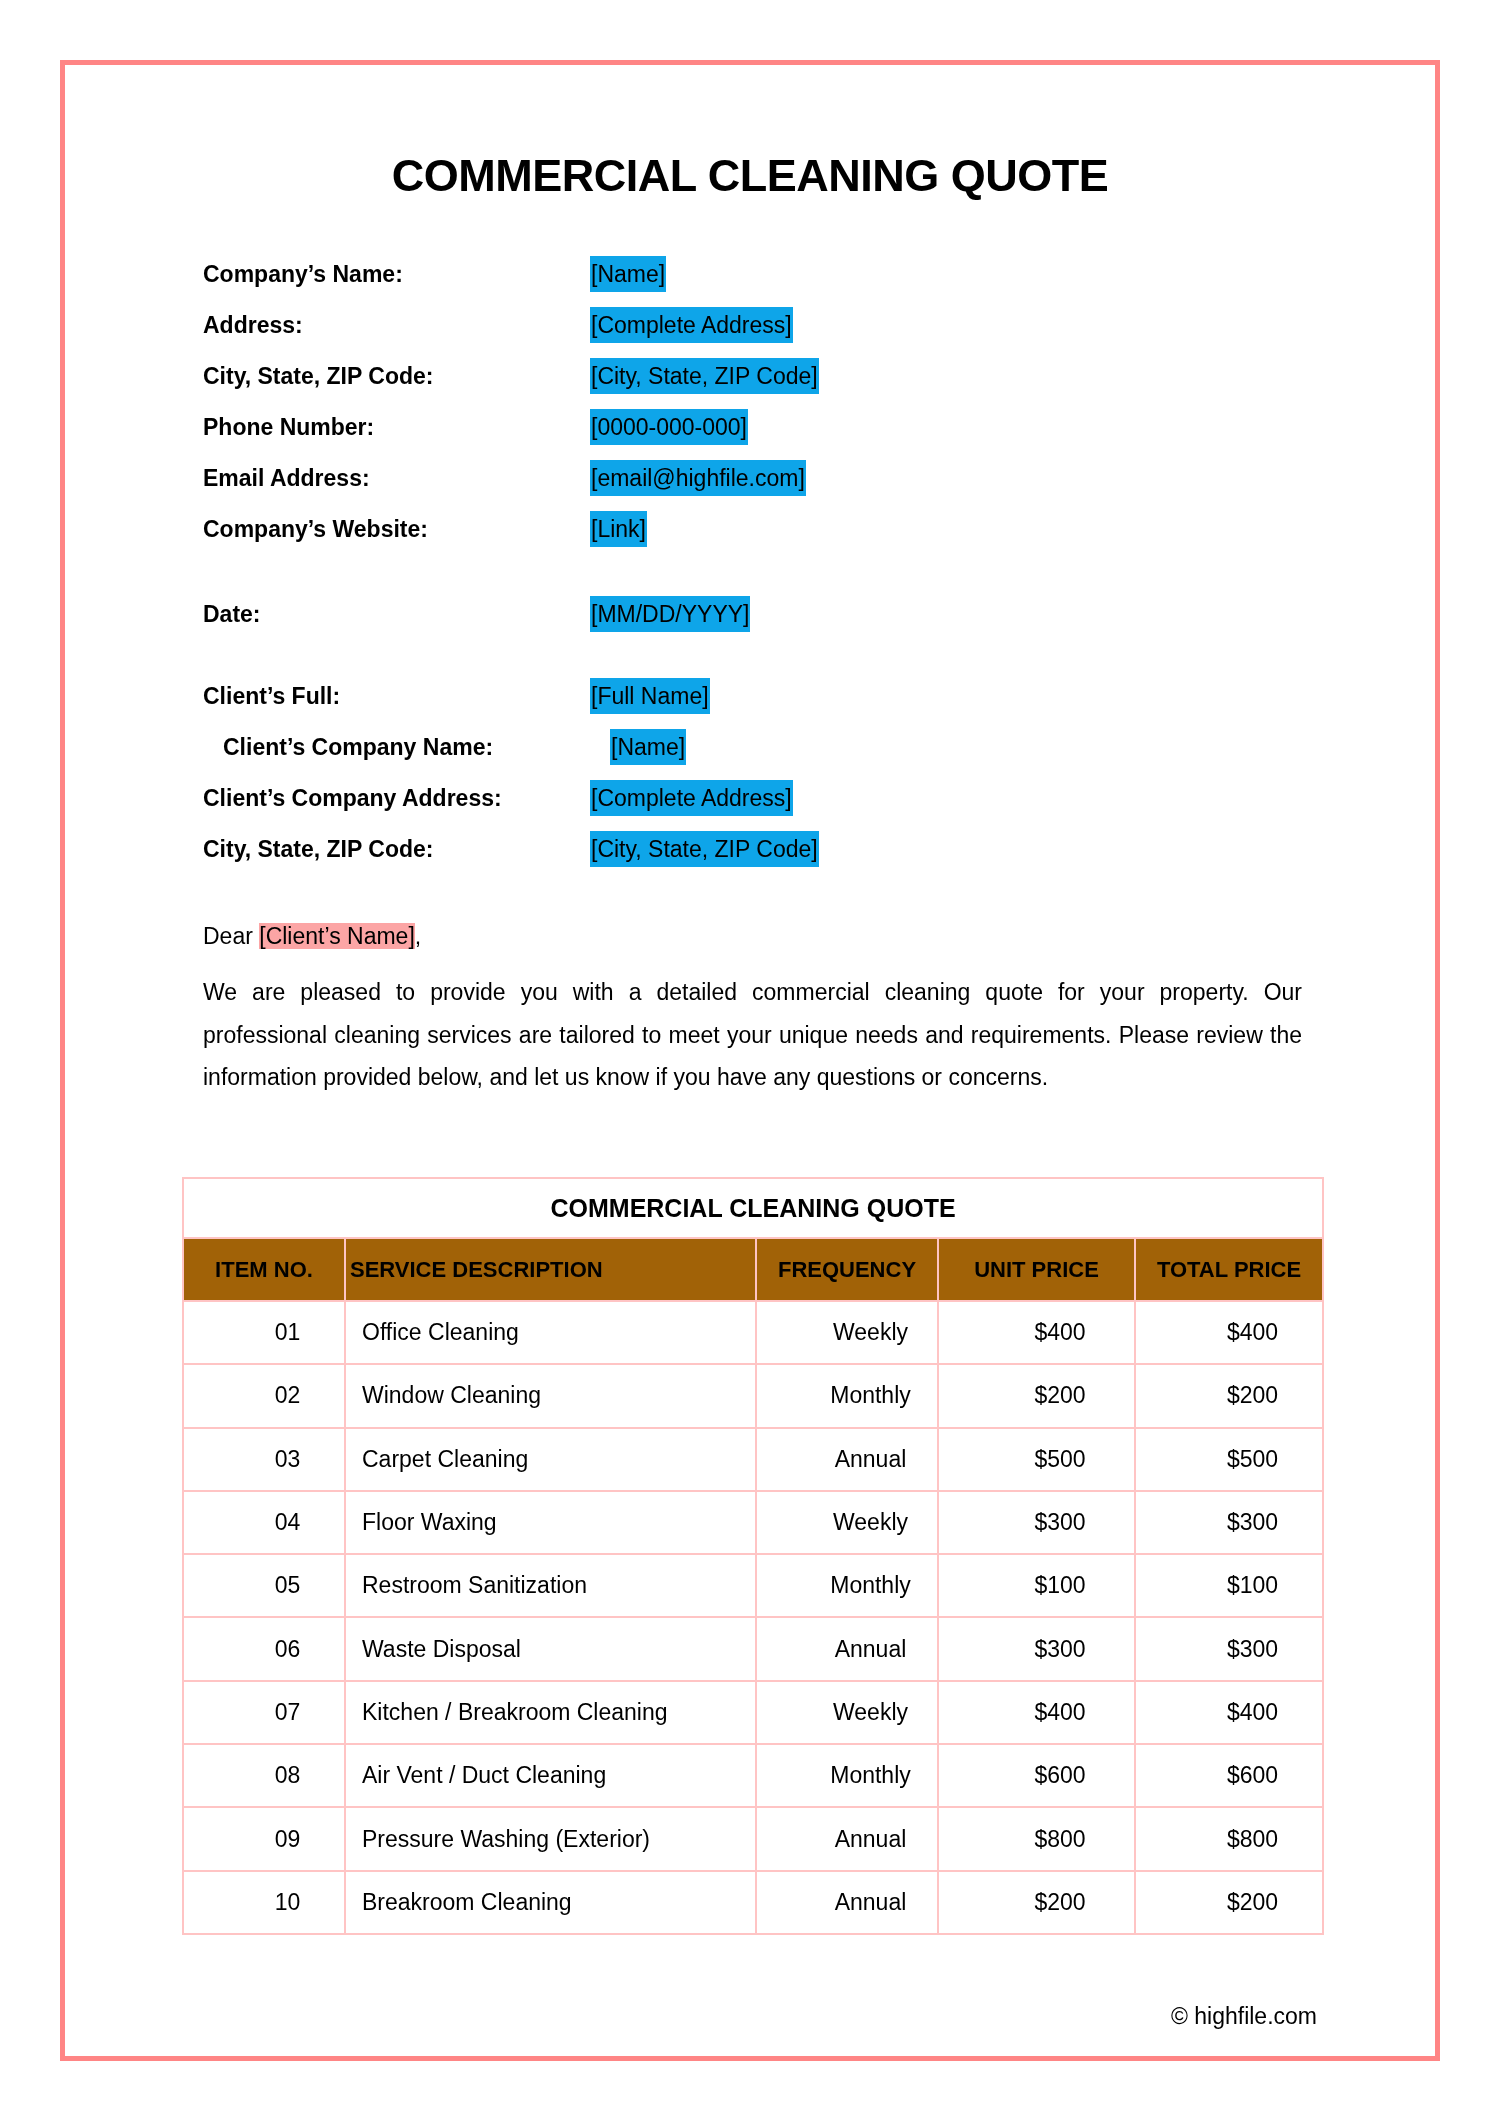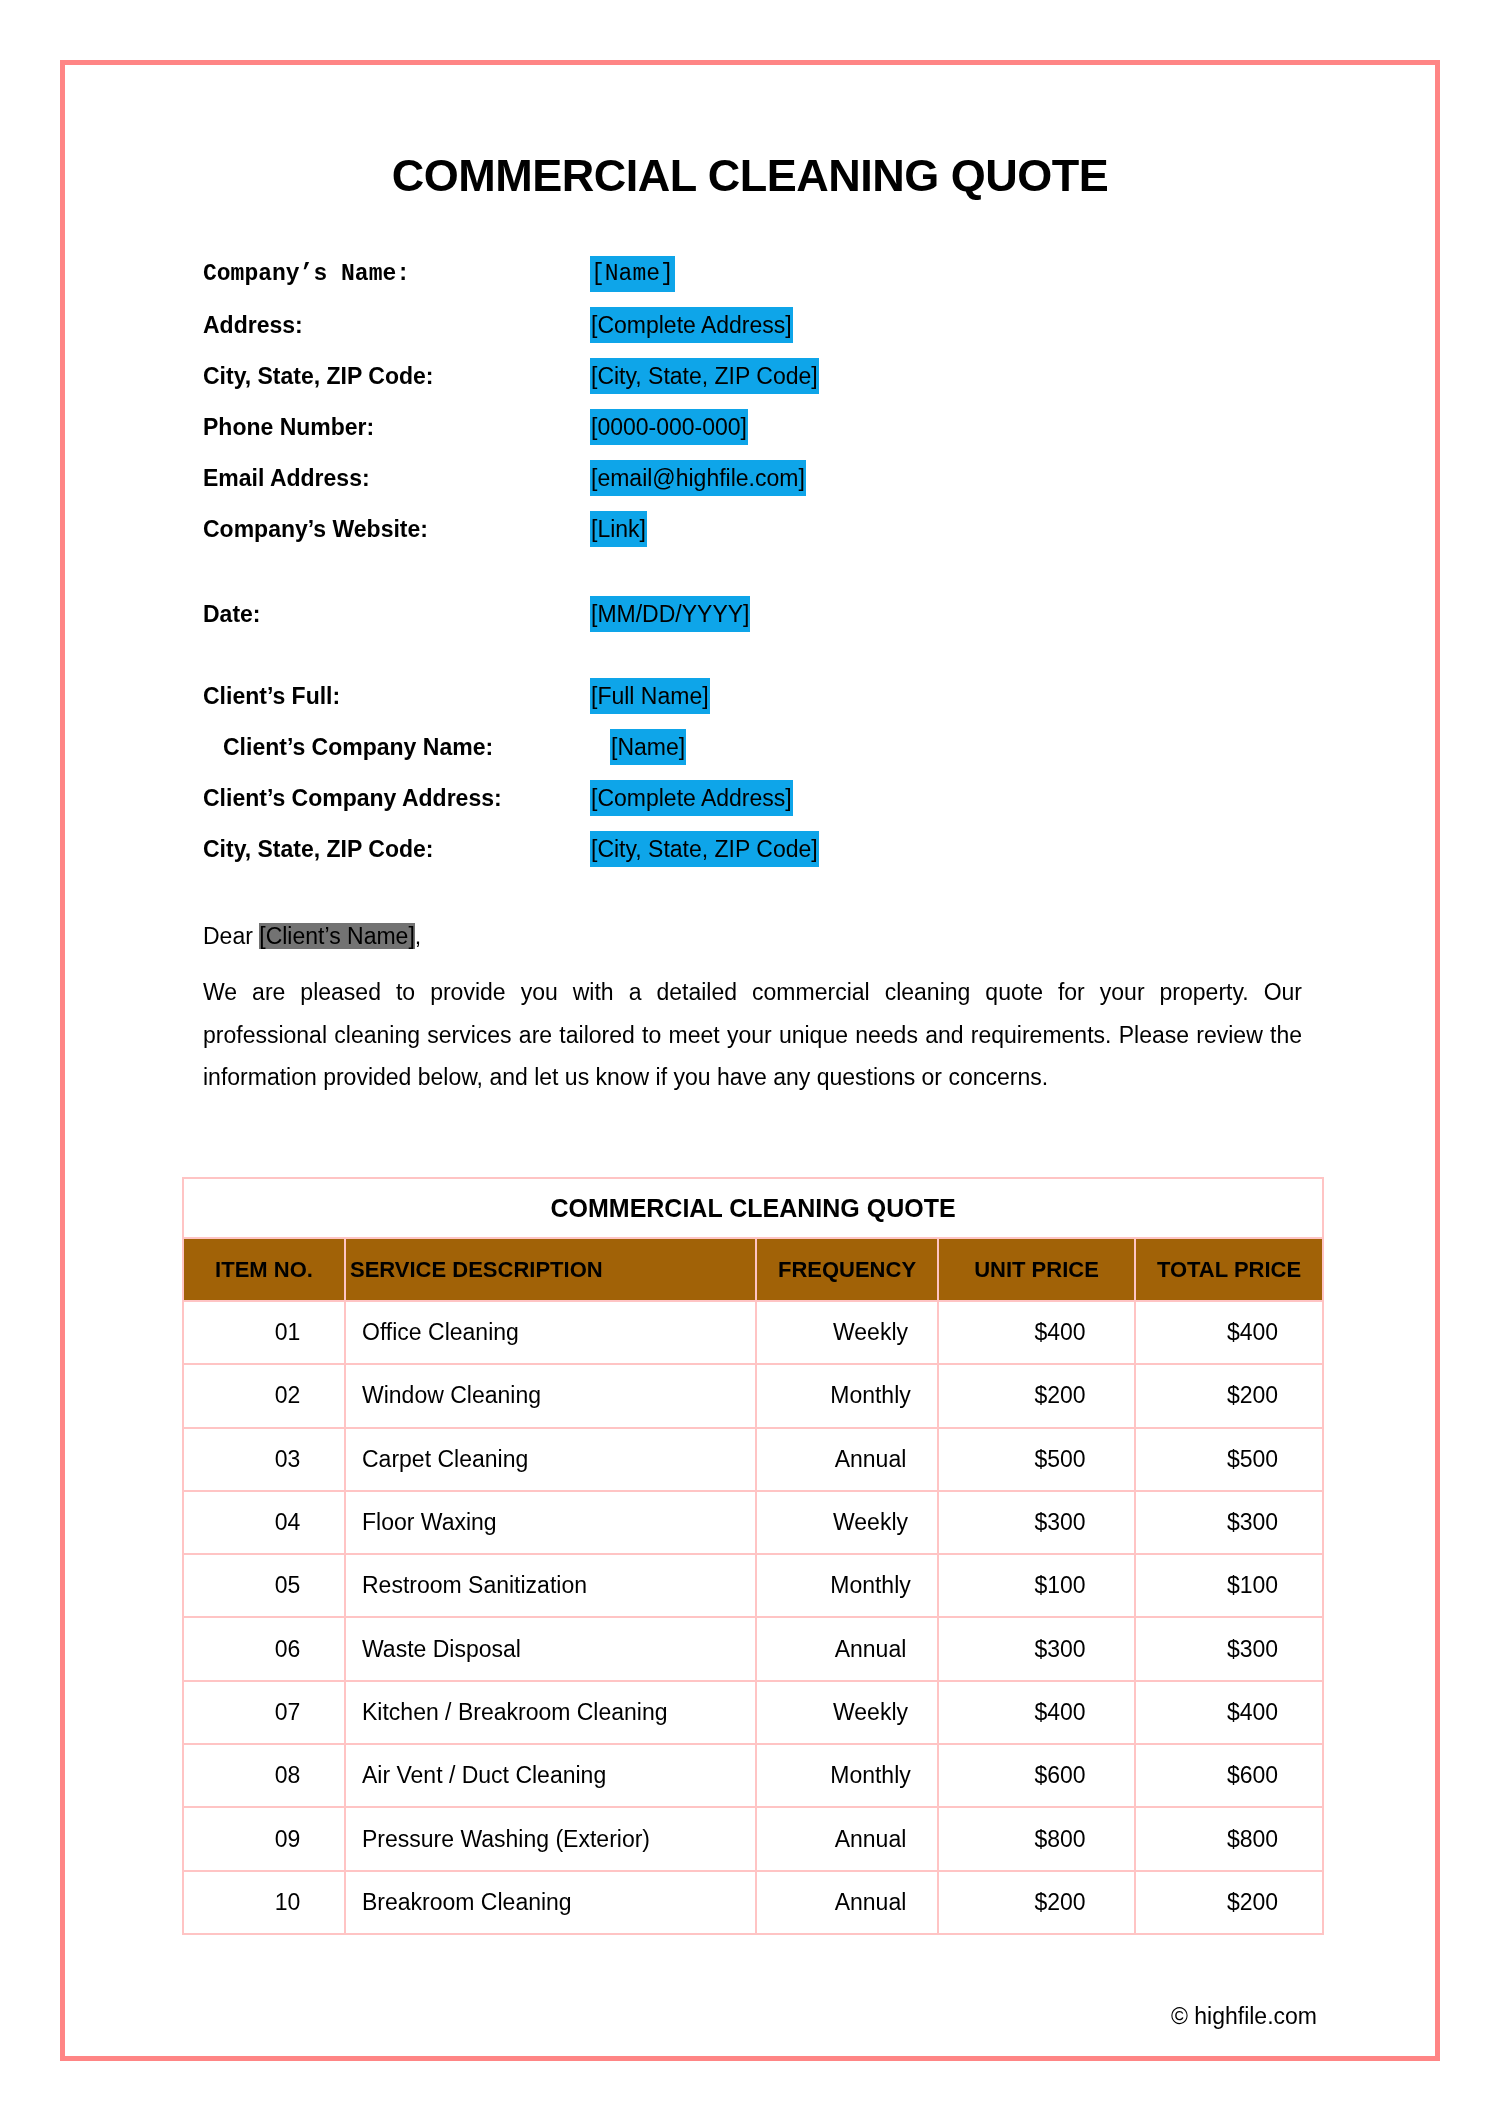--- a/index.html
+++ b/index.html
@@ -6,21 +6,21 @@
   body { width: 1500px; height: 2121px; position: relative; overflow: hidden;
          font-family: "Liberation Sans", "DejaVu Sans", sans-serif; color: #000; }
   .page-border { position: absolute; left: 60px; top: 60px; width: 1370px; height: 1991px;
                  border: 5px solid #ff8585; }
   .doc-title { position: absolute; left: 0; width: 1500px; top: 148px; text-align: center;
                font-size: 45px; font-weight: bold; line-height: 56px; letter-spacing: -0.5px; }
   .info-row { position: absolute; left: 203px; height: 36px; width: 900px; }
   .info-label { position: absolute; left: 0; top: 0; font-weight: bold; font-size: 23px; line-height: 36px; white-space: nowrap; }
   .info-value { position: absolute; left: 387px; top: 0; font-size: 23px; line-height: 36px; white-space: nowrap;
                 background: #0ea5e9; padding: 0 1px; }
-  .hl { background: #737373; }
+  .hl { background: #fca5a5; }
   .salutation { position: absolute; left: 203px; top: 918px; font-size: 23px; line-height: 36px; white-space: nowrap; }
   .intro { position: absolute; left: 203px; top: 971px; width: 1099px; font-size: 23px; line-height: 42.7px;
            text-align: justify; margin: 0; }
   table.quote { position: absolute; left: 182px; top: 1177px; width: 1140px; border-collapse: collapse;
                 table-layout: fixed; font-size: 23px; }
   table.quote td, table.quote th { border: 2px solid #ffc4c4; padding: 0; }
   .t-title td { height: 58px; text-align: center; font-weight: bold; font-size: 25px; }
   .t-head th { height: 61px; background: #a16207; font-weight: bold; font-size: 22px; border-left: none; border-right: none; }
   .t-head th:first-child { border-left: 2px solid #ffc4c4; }
   .t-head th:last-child { border-right: 2px solid #ffc4c4; }
@@ -29,21 +29,21 @@
   table.quote tbody td.desc { text-align: left; padding-left: 16px; white-space: nowrap; }
   .copyright { position: absolute; right: 183px; top: 1998px; font-size: 23px; line-height: 36px; white-space: nowrap; }
 </style>
 </head>
 <body>
 
 <div class="page-border"></div>
 
 <h1 class="doc-title" style="margin:0;">COMMERCIAL CLEANING QUOTE</h1>
 
-<div class="info-row" style="top:256px;font-family:Liberation Mono, monospace;">
+<div class="info-row" style="top:256px;">
   <span class="info-label">Company’s Name:</span>
   <span class="info-value">[Name]</span>
 </div>
 <div class="info-row" style="top:307px;">
   <span class="info-label">Address:</span>
   <span class="info-value">[Complete Address]</span>
 </div>
 <div class="info-row" style="top:358px;">
   <span class="info-label">City, State, ZIP Code:</span>
   <span class="info-value">[City, State, ZIP Code]</span>

